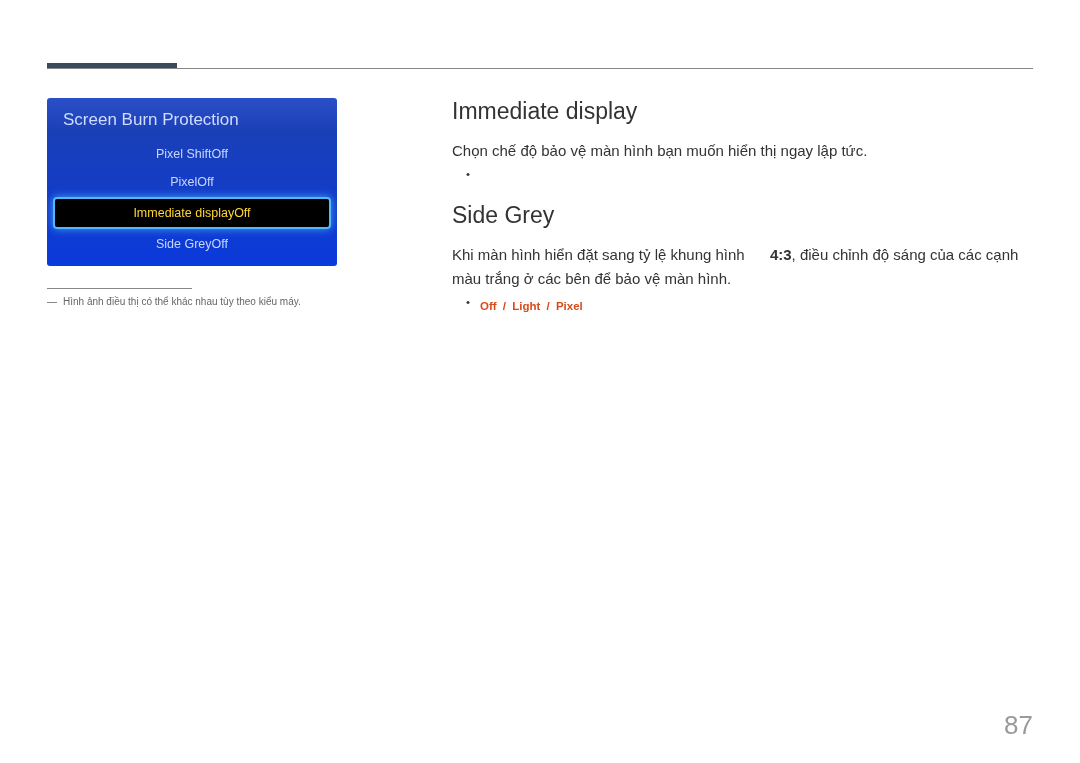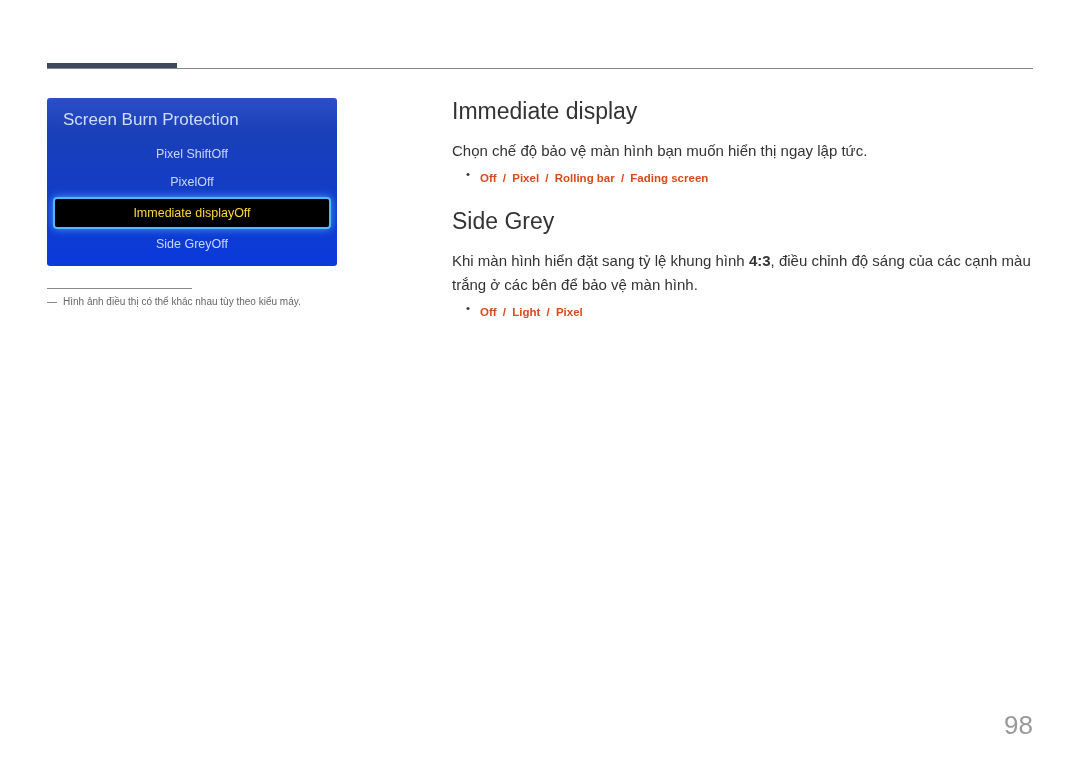--- a/index.html
+++ b/index.html
@@ -118,20 +118,21 @@
     }
     .option-sep {
       font-size: 11.5px;
       font-weight: bold;
       color: #d94a1a;
       margin: 0 3px;
     }
     .inline-highlight {
       color: #333;
       font-weight: bold;
+      margin-left: 21px;
     }
     .page-number {
       position: absolute;
       bottom: 22px;
       right: 47px;
       font-size: 26px;
       font-weight: 300;
       color: #999;
     }
   </style>
@@ -169,31 +170,28 @@
       <span>―</span>
       <span>Hình ảnh điều thị có thể khác nhau tùy theo kiểu máy.</span>
     </div>
   </div>
 
   <div class="right-col">
     <h2 class="section-heading">Immediate display</h2>
     <p class="body-text">Chọn chế độ bảo vệ màn hình bạn muốn hiển thị ngay lập tức.</p>
     <div class="bullet-line">
       <span class="bullet-dot">•</span>
-      <span>
-        <span class="option">Off</span><span class="option-sep"> / </span><span class="option">Pixel</span><span class="option-sep"> / </span><span class="option">Rolling bar</span><span class="option-sep"> / </span><span class="option">Fading screen</span>
-      </span>
     </div>
 
     <h2 class="section-heading second">Side Grey</h2>
     <p class="body-text">
       <span>Khi màn hình hiển đặt sang tỷ lệ khung hình </span><span class="inline-highlight">4:3</span><span>, điều chỉnh độ sáng của các cạnh màu trắng ở các bên để bảo vệ màn hình.</span>
     </p>
     <div class="bullet-line">
       <span class="bullet-dot">•</span>
       <span>
         <span class="option">Off</span><span class="option-sep"> / </span><span class="option">Light</span><span class="option-sep"> / </span><span class="option">Pixel</span>
       </span>
     </div>
   </div>
 </div>
 
-<div class="page-number">98</div>
+<div class="page-number">87</div>
 
 </body></html>

